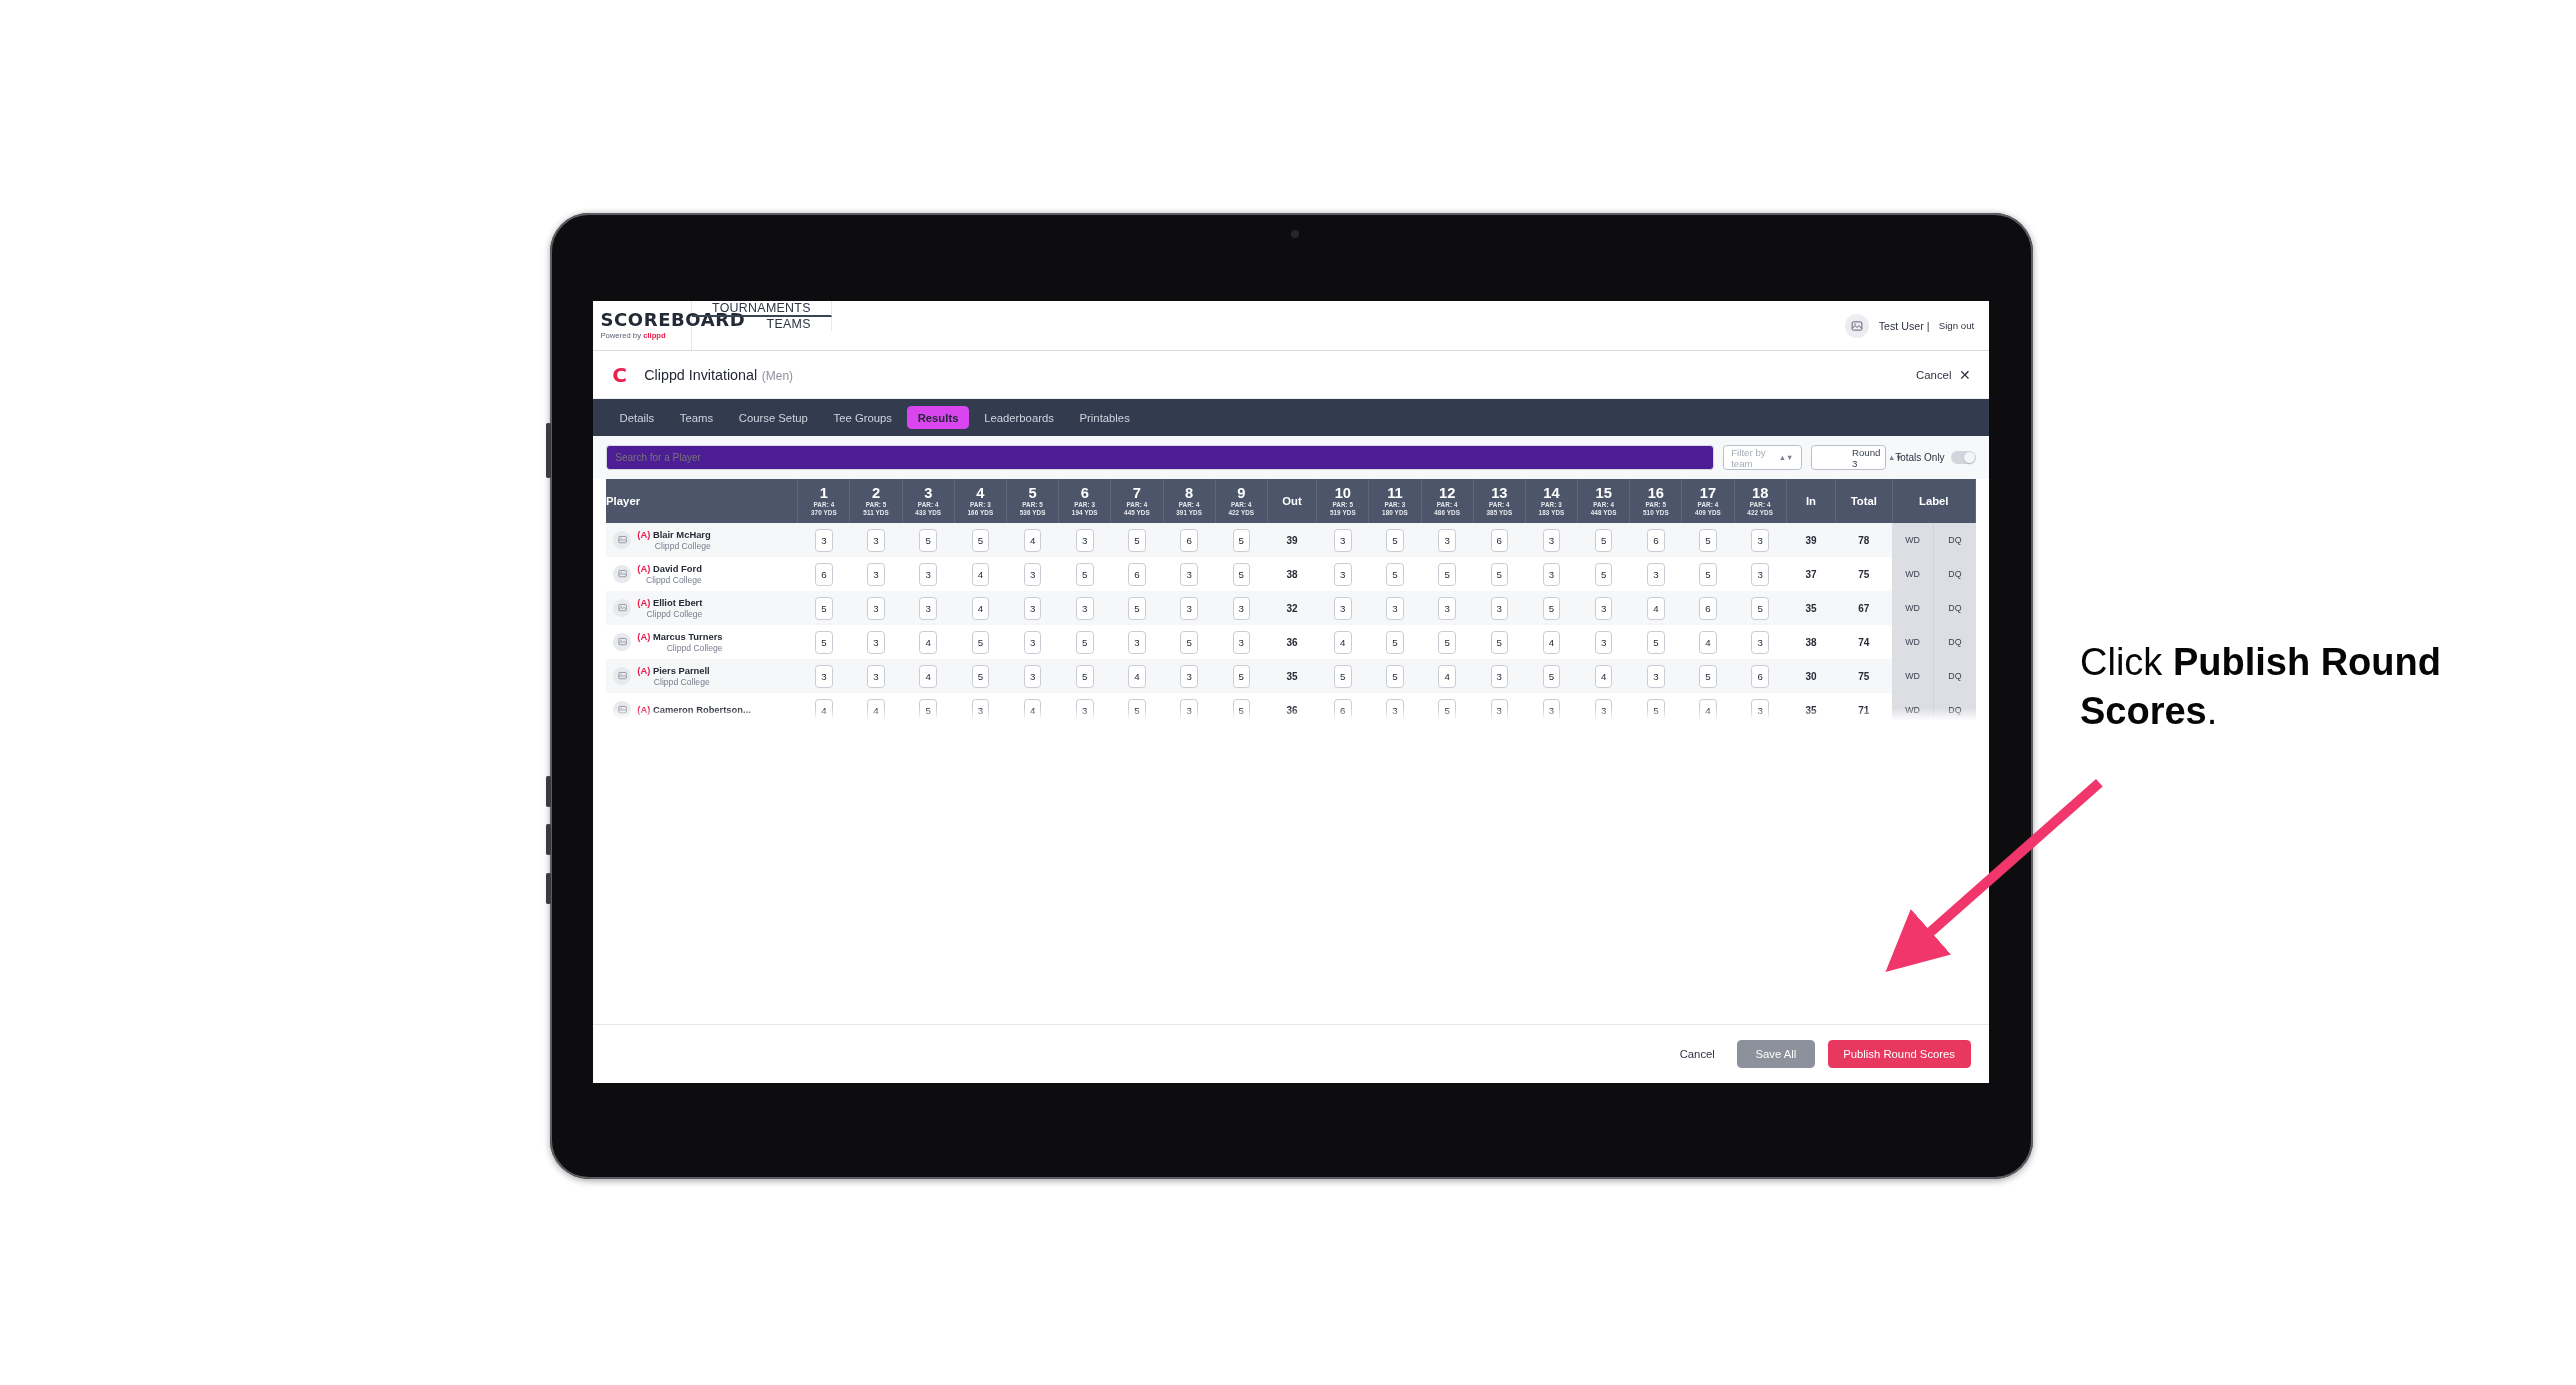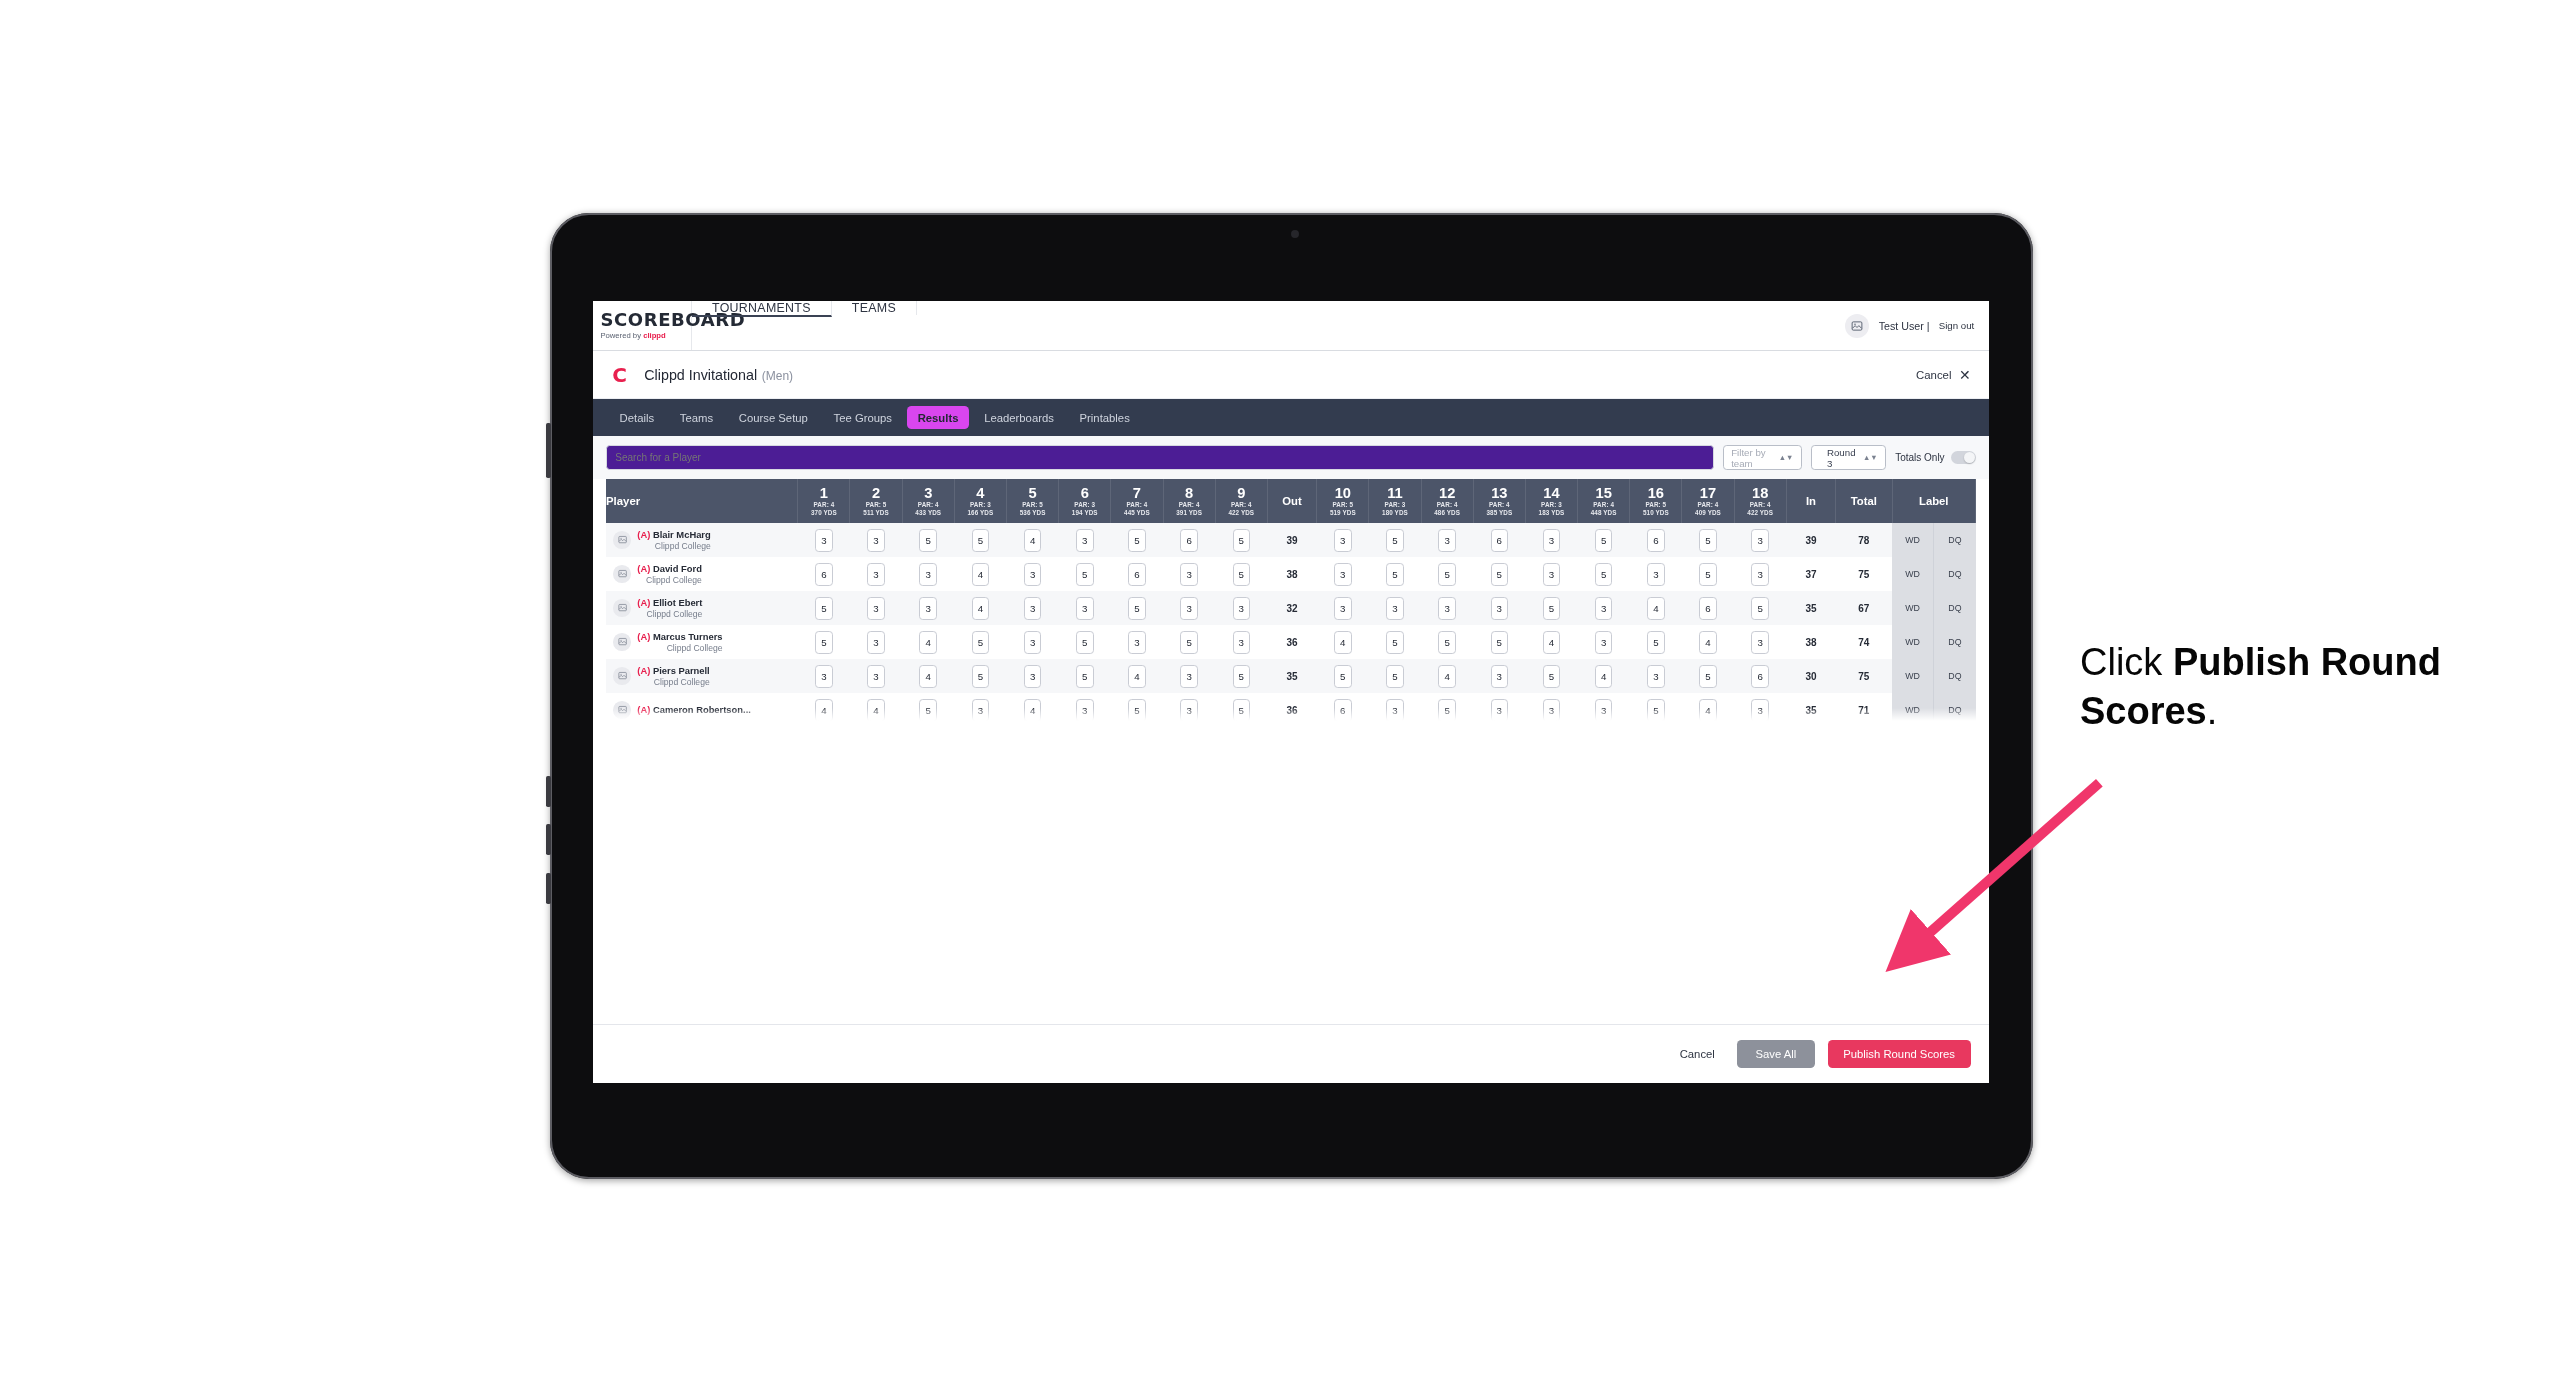--- a/index.html
+++ b/index.html
@@ -67,21 +67,21 @@
     font-family: "DejaVu Sans", sans-serif;
     line-height: 1.05;
   }
   #brand-sub {
     font-size: 7.7px;
     color: #5b6271;
     margin-top: 1.8px;
     white-space: nowrap;
   }
   #brand-sub .clippd { color: #e8204e; font-weight: 700; }
-  #topnav { display: flex; align-items: flex-start; }
+  #topnav { display: flex; align-items: flex-end; flex-direction: column; }
   .topnav-item {
     display: flex; align-items: center;
     padding: 0 20px;
     font-size: 12.4px;
     color: #2e3442;
     letter-spacing: 0.3px;
     border-right: 0.9px solid #e6e8ec;
     cursor: pointer;
   }
   .topnav-item.active { border-bottom: 2.8px solid #3a4254; }
@@ -175,21 +175,21 @@
     border: 0.9px solid #b9bec8;
     border-radius: 3.7px;
     display: flex; align-items: center;
     padding: 0 7.4px;
     gap: 7.4px;
     font-size: 9.7px;
     color: #3a4151;
     cursor: pointer;
   }
   #filter-team { width: 79px; color: #a6abb6; justify-content: space-between; }
-  #round-select { width: 75px; justify-content: flex-end; padding-left: 40px; }
+  #round-select { width: 75px; justify-content: flex-start; padding-left: 40px; }
   .caret { font-size: 7.4px; color: #7b8290; line-height: 1; }
   #totals-wrap { display: flex; align-items: center; gap: 6.4px; }
   #totals-label { font-size: 10px; color: #2e3442; }
   #totals-toggle {
     width: 25px; height: 13px;
     border-radius: 7.4px;
     background: #d2d5dc;
     position: relative;
     cursor: pointer;
   }

